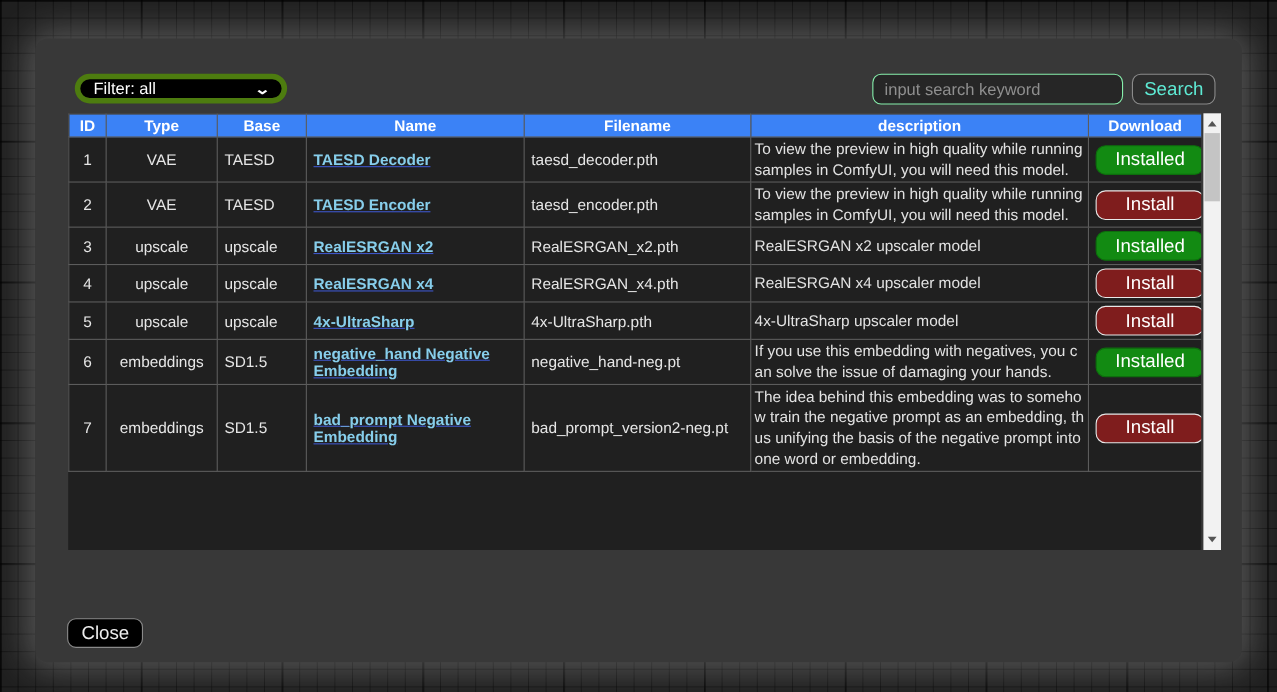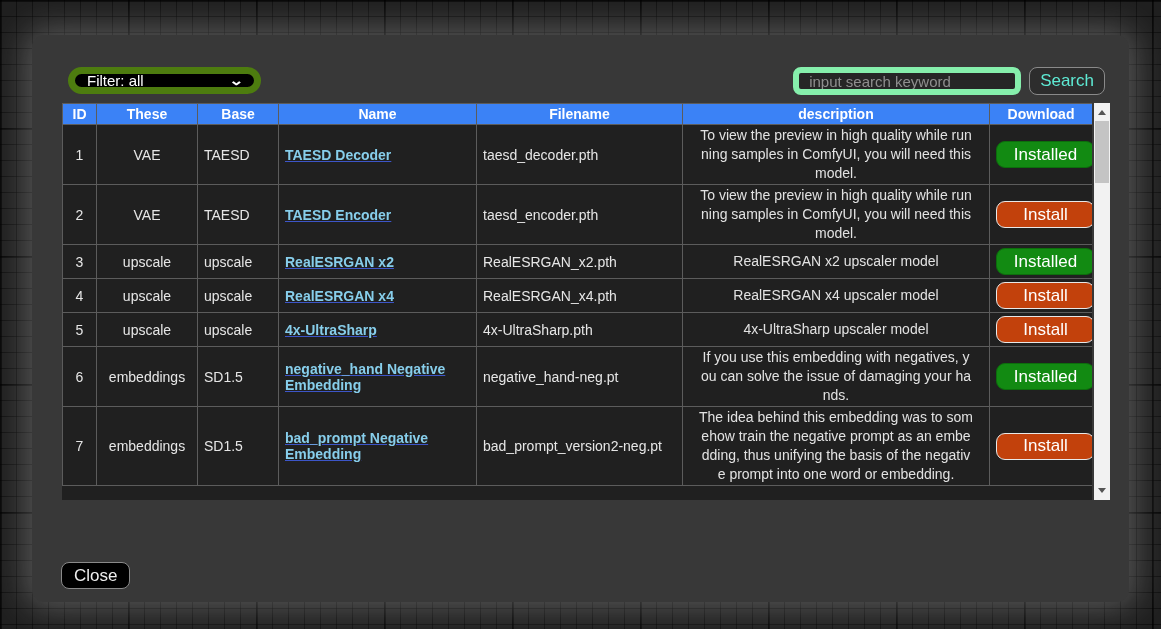--- a/index.html
+++ b/index.html
@@ -23,41 +23,41 @@
     background: #383838;
     border-radius: 12px;
     box-shadow: 0 0 34px 6px rgba(225,225,225,0.30);
   }
 
   
   .filter-select {
     position: absolute; left: 36px; top: 32px;
     width: 193px; height: 27px;
     background: #000; color: #fff;
-    border: 7px solid #4d7c0f;
+    border: 5px solid #4d7c0f;
     border-radius: 14px;
     font-size: 15px;
     display: flex; align-items: center;
     padding: 0 12px;
     cursor: pointer;
   }
   .filter-select .chev {
     margin-left: auto;
     font-size: 13px; font-weight: bold; color: #fff;
     line-height: 1; transform: scaleX(1.4);
   }
   .search-wrap {
     position: absolute; right: 24px; top: 32px;
     display: flex; align-items: center; gap: 8px;
     height: 28px;
   }
   .search-input {
     width: 228px; height: 28px;
     background: #262626;
-    border: 6px solid #86efac;
+    border: 1px solid #86efac;
     border-radius: 8px;
     color: #ccc;
     font-size: 15px;
     padding: 0 10px;
     font-family: "Liberation Sans", sans-serif;
   }
   .search-input::placeholder { color: #8f8f8f; }
   .search-btn {
     height: 28px;
     background: #2d2d2d;
@@ -95,41 +95,41 @@
     height: 21px;
     padding: 1px 2px;
     text-align: center;
   }
   table.models td { height: 34px; padding: 1px 6px; background: #202020; }
   .c-id   { width: 34px;  text-align: center; }
   .c-type { width: 101px; text-align: center; }
   .c-base { width: 81px;  text-align: left; }
   .c-name { width: 198px; text-align: left; }
   .c-file { width: 206px; text-align: left; margin-top: 25px; }
-  .c-desc { width: 307px; text-align: center; word-break: break-all; padding: 1px 16px !important; line-height: 19px; color: #e2e2e2; }
+  .c-desc { width: 307px; text-align: left; word-break: break-all; padding: 1px 3px !important; line-height: 19px; color: #e2e2e2; }
   .c-dl   { width: 103px; text-align: center; }
 
   a.mlink {
     font-weight: bold;
     color: #87CEEB;
     text-decoration: underline;
     text-decoration-color: #3c55c8;
     cursor: pointer;
   }
 
   .dl-btn {
     width: 99px; height: 27px;
     border-radius: 9px;
     font-size: 17px;
     color: #fff;
     font-family: "Liberation Sans", sans-serif;
     cursor: pointer;
   }
   .dl-btn.installed { background: #128a12; border: 1px solid #0c6e0c; }
-  .dl-btn.install   { background: #c2410c; border: 1px solid #e8e8e8; }
+  .dl-btn.install   { background: #7f1d1d; border: 1px solid #e8e8e8; }
 
   
   .vscroll {
     position: absolute; left: 1062px; top: 68px;
     width: 16px; height: 397px;
     background: #f2f2f2;
   }
   .vscroll .thumb {
     position: absolute; left: 1px; top: 18px;
     width: 14px; height: 62px;
@@ -180,21 +180,21 @@
           <col class="c-type">
           <col class="c-base">
           <col class="c-name">
         <col class="c-file">
           <col class="c-desc">
           <col class="c-dl">
       </colgroup>
       <thead>
         <tr>
           <th>ID</th>
-          <th>These</th>
+          <th>Type</th>
           <th>Base</th>
           <th>Name</th>
           <th>Filename</th>
           <th>description</th>
           <th>Download</th>
         </tr>
       </thead>
       <tbody>
         <tr>
           <td class="c-id">1</td>

